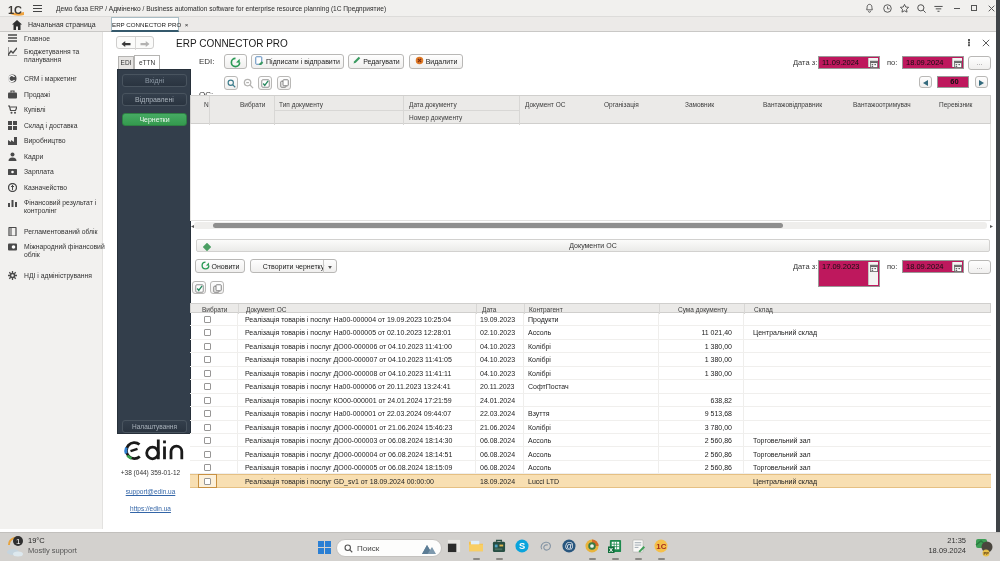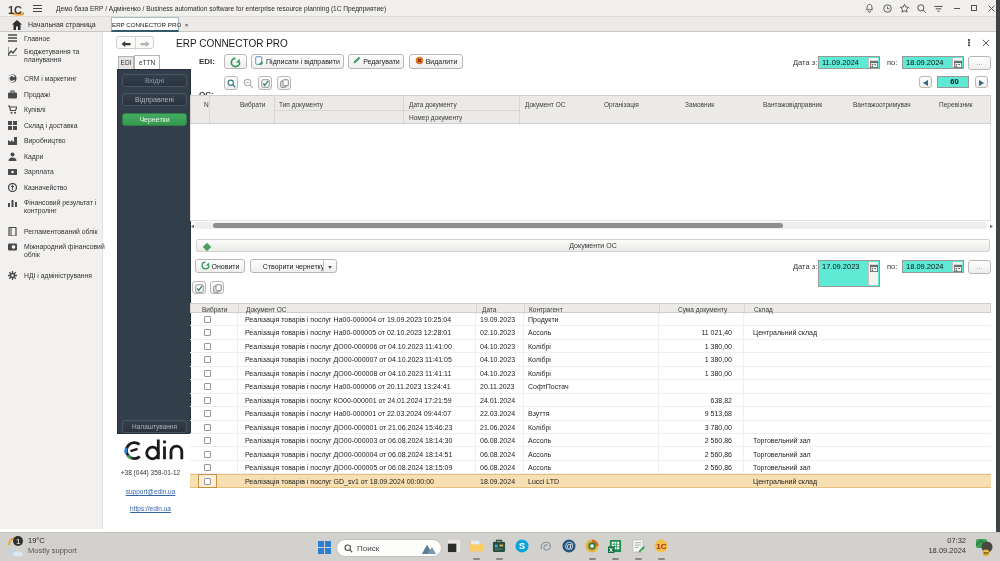--- a/index.html
+++ b/index.html
@@ -28,23 +28,23 @@
 #tabettn{left:24px;top:23px;width:26px;height:14px;background:#fff;border:1px solid #b5b4b2;border-bottom:none;font-size:6.5px;text-align:center;line-height:13px;color:#333}
 
 #panel{left:7px;top:37px;width:74px;height:365px;background:#333e4b;border:1px solid #27303a}
 .pbtn{position:absolute;left:4px;width:65px;height:13px;border-radius:3px;font-size:7px;text-align:center;line-height:12px}
 .pdark{background:linear-gradient(#343f4c,#2a3440);border:1px solid #49545f;color:#aab3bc}
 .pgreen{background:linear-gradient(#46ab63,#349a4e);border:1px solid #2e8044;color:#eef7f0}
 
 .einfo{position:absolute;left:0px;width:81px;text-align:center;font-size:6.5px;color:#333}
 .elink{color:#3365a7;text-decoration:underline}
 
-.lbl{position:absolute;font-size:8px;font-weight:bold;color:#333}
+.lbl{position:absolute;font-size:8px;font-weight:normal;color:#333}
 .btn{position:absolute;background:linear-gradient(#fefefe,#f0efee);border:1px solid #b9b8b6;border-radius:3px;font-size:7px;color:#222;text-align:center}
-.input{position:absolute;background:#5eead4;border:1px solid #9a9998;font-size:7.5px;color:#111;padding-left:3px}
+.input{position:absolute;background:#be185d;border:1px solid #9a9998;font-size:7.5px;color:#111;padding-left:3px}
 .calbtn{position:absolute;right:1px;top:1px;bottom:1px;width:10px;border-left:1px solid #c5c4c2;background:#f4f3f2}
 
 .thead{position:absolute;background:#ebeae8;border:1px solid #d0cfcd;font-size:6.5px;color:#3c3c3c}
 .th{position:absolute;white-space:nowrap}
 .vline{position:absolute;width:1px;background:#d8d7d5}
 #rows{left:190px;top:313px;width:801px;height:175px}
 .row{position:absolute;left:0;width:801px;height:13.45px;border-bottom:1px solid #f0efed;font-size:7px;color:#222}
 .row b{font-weight:normal;position:absolute;white-space:nowrap;top:3px}
 .cb{position:absolute;left:14px;top:3px;width:7px;height:7px;background:#fff;border:1px solid #979695;border-radius:1px}
 
@@ -622,21 +622,21 @@
       <text x="2.5" y="11" font-size="8.5" font-weight="bold" fill="#a32c1e" font-family="Liberation Sans">1С</text>
     </svg>
 
   <div class="abs" style="left:473px;top:25px;width:7px;height:2px;background:#8a8884;border-radius:1px"></div>
   <div class="abs" style="left:496px;top:25px;width:7px;height:2px;background:#8a8884;border-radius:1px"></div>
   <div class="abs" style="left:589px;top:25px;width:7px;height:2px;background:#8a8884;border-radius:1px"></div>
   <div class="abs" style="left:612px;top:25px;width:7px;height:2px;background:#8a8884;border-radius:1px"></div>
   <div class="abs" style="left:635px;top:25px;width:7px;height:2px;background:#8a8884;border-radius:1px"></div>
   <div class="abs" style="left:658px;top:25px;width:7px;height:2px;background:#8a8884;border-radius:1px"></div>
 
-  <div class="abs" style="left:900px;top:3px;width:66px;font-size:7.5px;color:#333;text-align:right">07:32</div>
+  <div class="abs" style="left:900px;top:3px;width:66px;font-size:7.5px;color:#333;text-align:right">21:35</div>
   <div class="abs" style="left:900px;top:13px;width:66px;font-size:7.5px;color:#333;text-align:right">18.09.2024</div>
 
   <svg class="abs" style="left:975px;top:4px" width="18" height="20" viewBox="0 0 18 20">
     <rect x="1" y="2" width="11" height="9" rx="2" fill="#3d9e55"></rect>
     <path d="M1 8 L6 4 L12 9" stroke="#2a7a40" stroke-width="1.5" fill="none"></path>
     <circle cx="12" cy="10" r="5.5" fill="#4a463e"></circle>
     <circle cx="11" cy="16" r="3.5" fill="#e8c04a"></circle>
     <text x="8.6" y="18" font-size="4" font-weight="bold" fill="#5a3a10" font-family="Liberation Sans">PP</text>
   </svg>
 </div>

